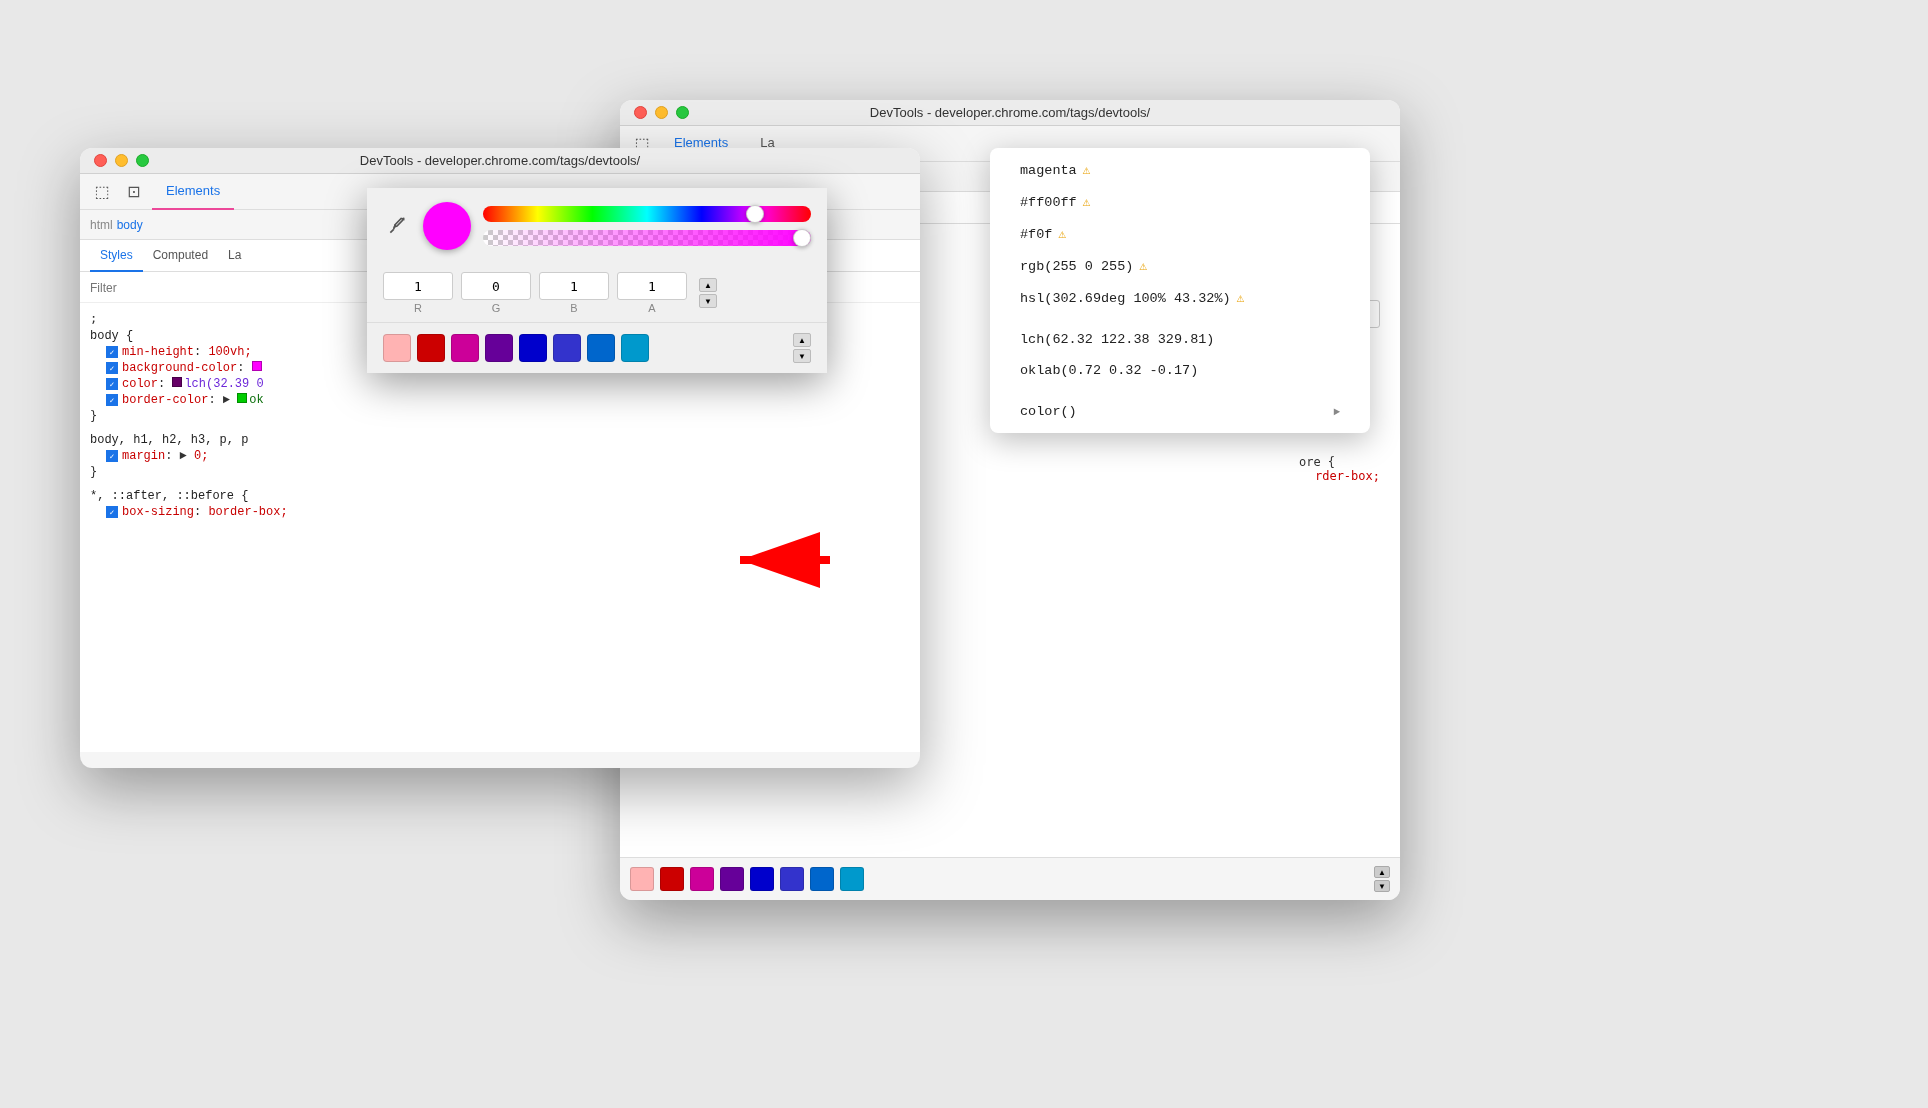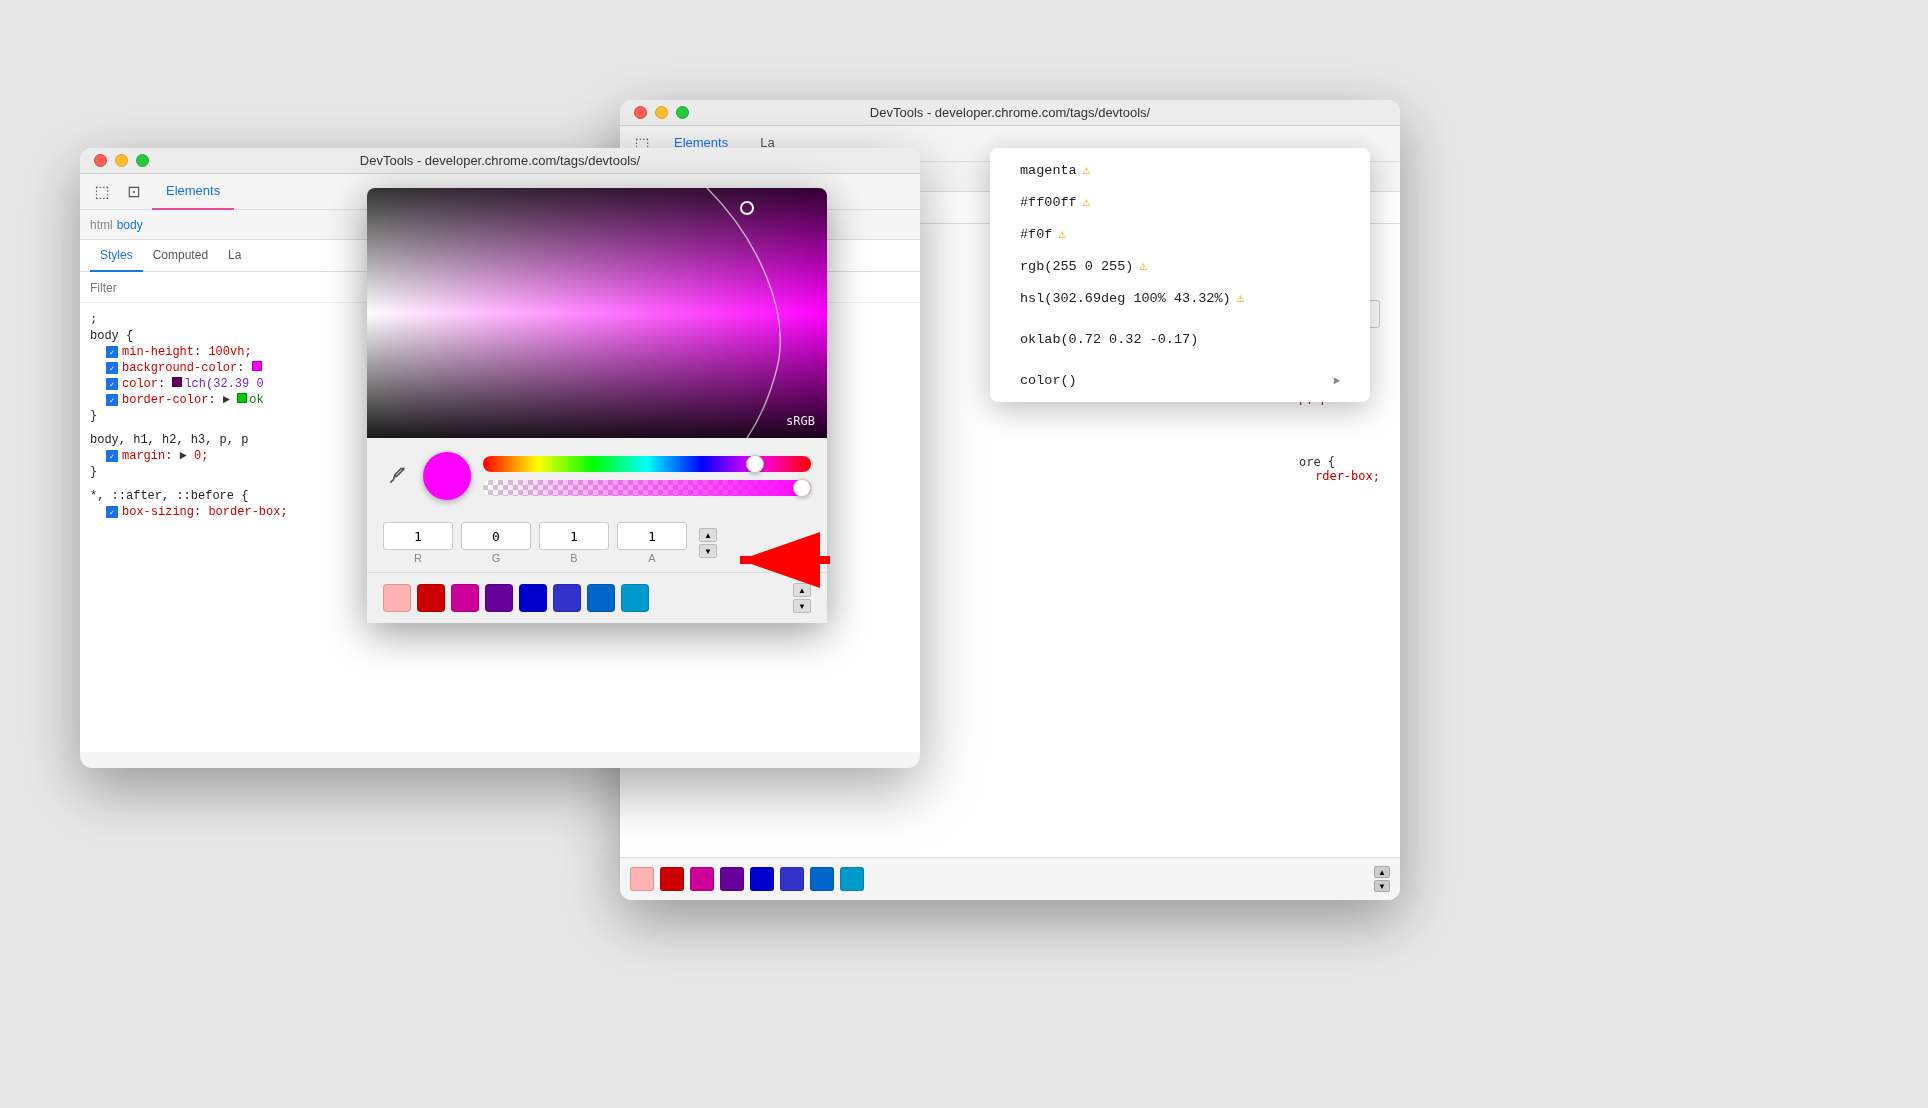--- a/index.html
+++ b/index.html
@@ -549,20 +549,23 @@
   <div class="dropdown-item">
     <span>rgb(255 0 255)</span>
     <span class="warning-icon">⚠</span>
   </div>
   <div class="dropdown-item">
     <span>hsl(302.69deg 100% 43.32%)</span>
     <span class="warning-icon">⚠</span>
   </div>
   <div class="dropdown-divider"></div>
   <div class="dropdown-item">
+    <span>lch(62.32 122.38 329.81)</span>
+  </div>
+  <div class="dropdown-item">
     <span>oklab(0.72 0.32 -0.17)</span>
   </div>
   <div class="dropdown-divider"></div>
   <div class="dropdown-item">
     <span>color()</span>
     <span class="dropdown-arrow-right">►</span>
   </div>
 </div>
 
 <div class="window devtools-front">
@@ -664,29 +667,20 @@
           <span style="color:#333">:&nbsp;</span>
           <span class="prop-value">border-box;</span>
         </div>
       </div>
     </div>
   </div>
 </div>
 
 <div class="color-picker">
 
-  <div class="color-spectrum" style="background: linear-gradient(to bottom, rgba(0,0,0,0.8) 0%, rgba(0,0,0,0) 50%, rgba(0,0,0,0.9) 100%),
-              linear-gradient(to right, rgba(255,255,255,1) 0%, rgba(255,0,255,1) 100%);">
-
-    <svg style="position:absolute;top:0;left:0;width:100%;height:100%;pointer-events:none;" viewBox="0 0 460 250" preserveAspectRatio="none">
-      <path d="M 340 0 Q 380 40 400 90 Q 420 140 410 180 Q 400 220 380 250" stroke="rgba(255,255,255,0.6)" stroke-width="1.5" fill="none"></path>
-    </svg>
-    <div class="spectrum-cursor" style="top:20px; right:80px;"></div>
-    <div class="srgb-label">sRGB</div>
-  </div>
 
   <div class="color-controls">
     <div class="eyedropper-btn">
 
       <svg width="20" height="20" viewBox="0 0 24 24" fill="none" stroke="#555" stroke-width="2">
         <path d="M20 4l-3-1-7 7-1 3 3-1 7-7 1-3z"></path>
         <path d="M4 20l4-4M8 16l2-6"></path>
       </svg>
     </div>
     <div class="color-preview-circle"></div>

